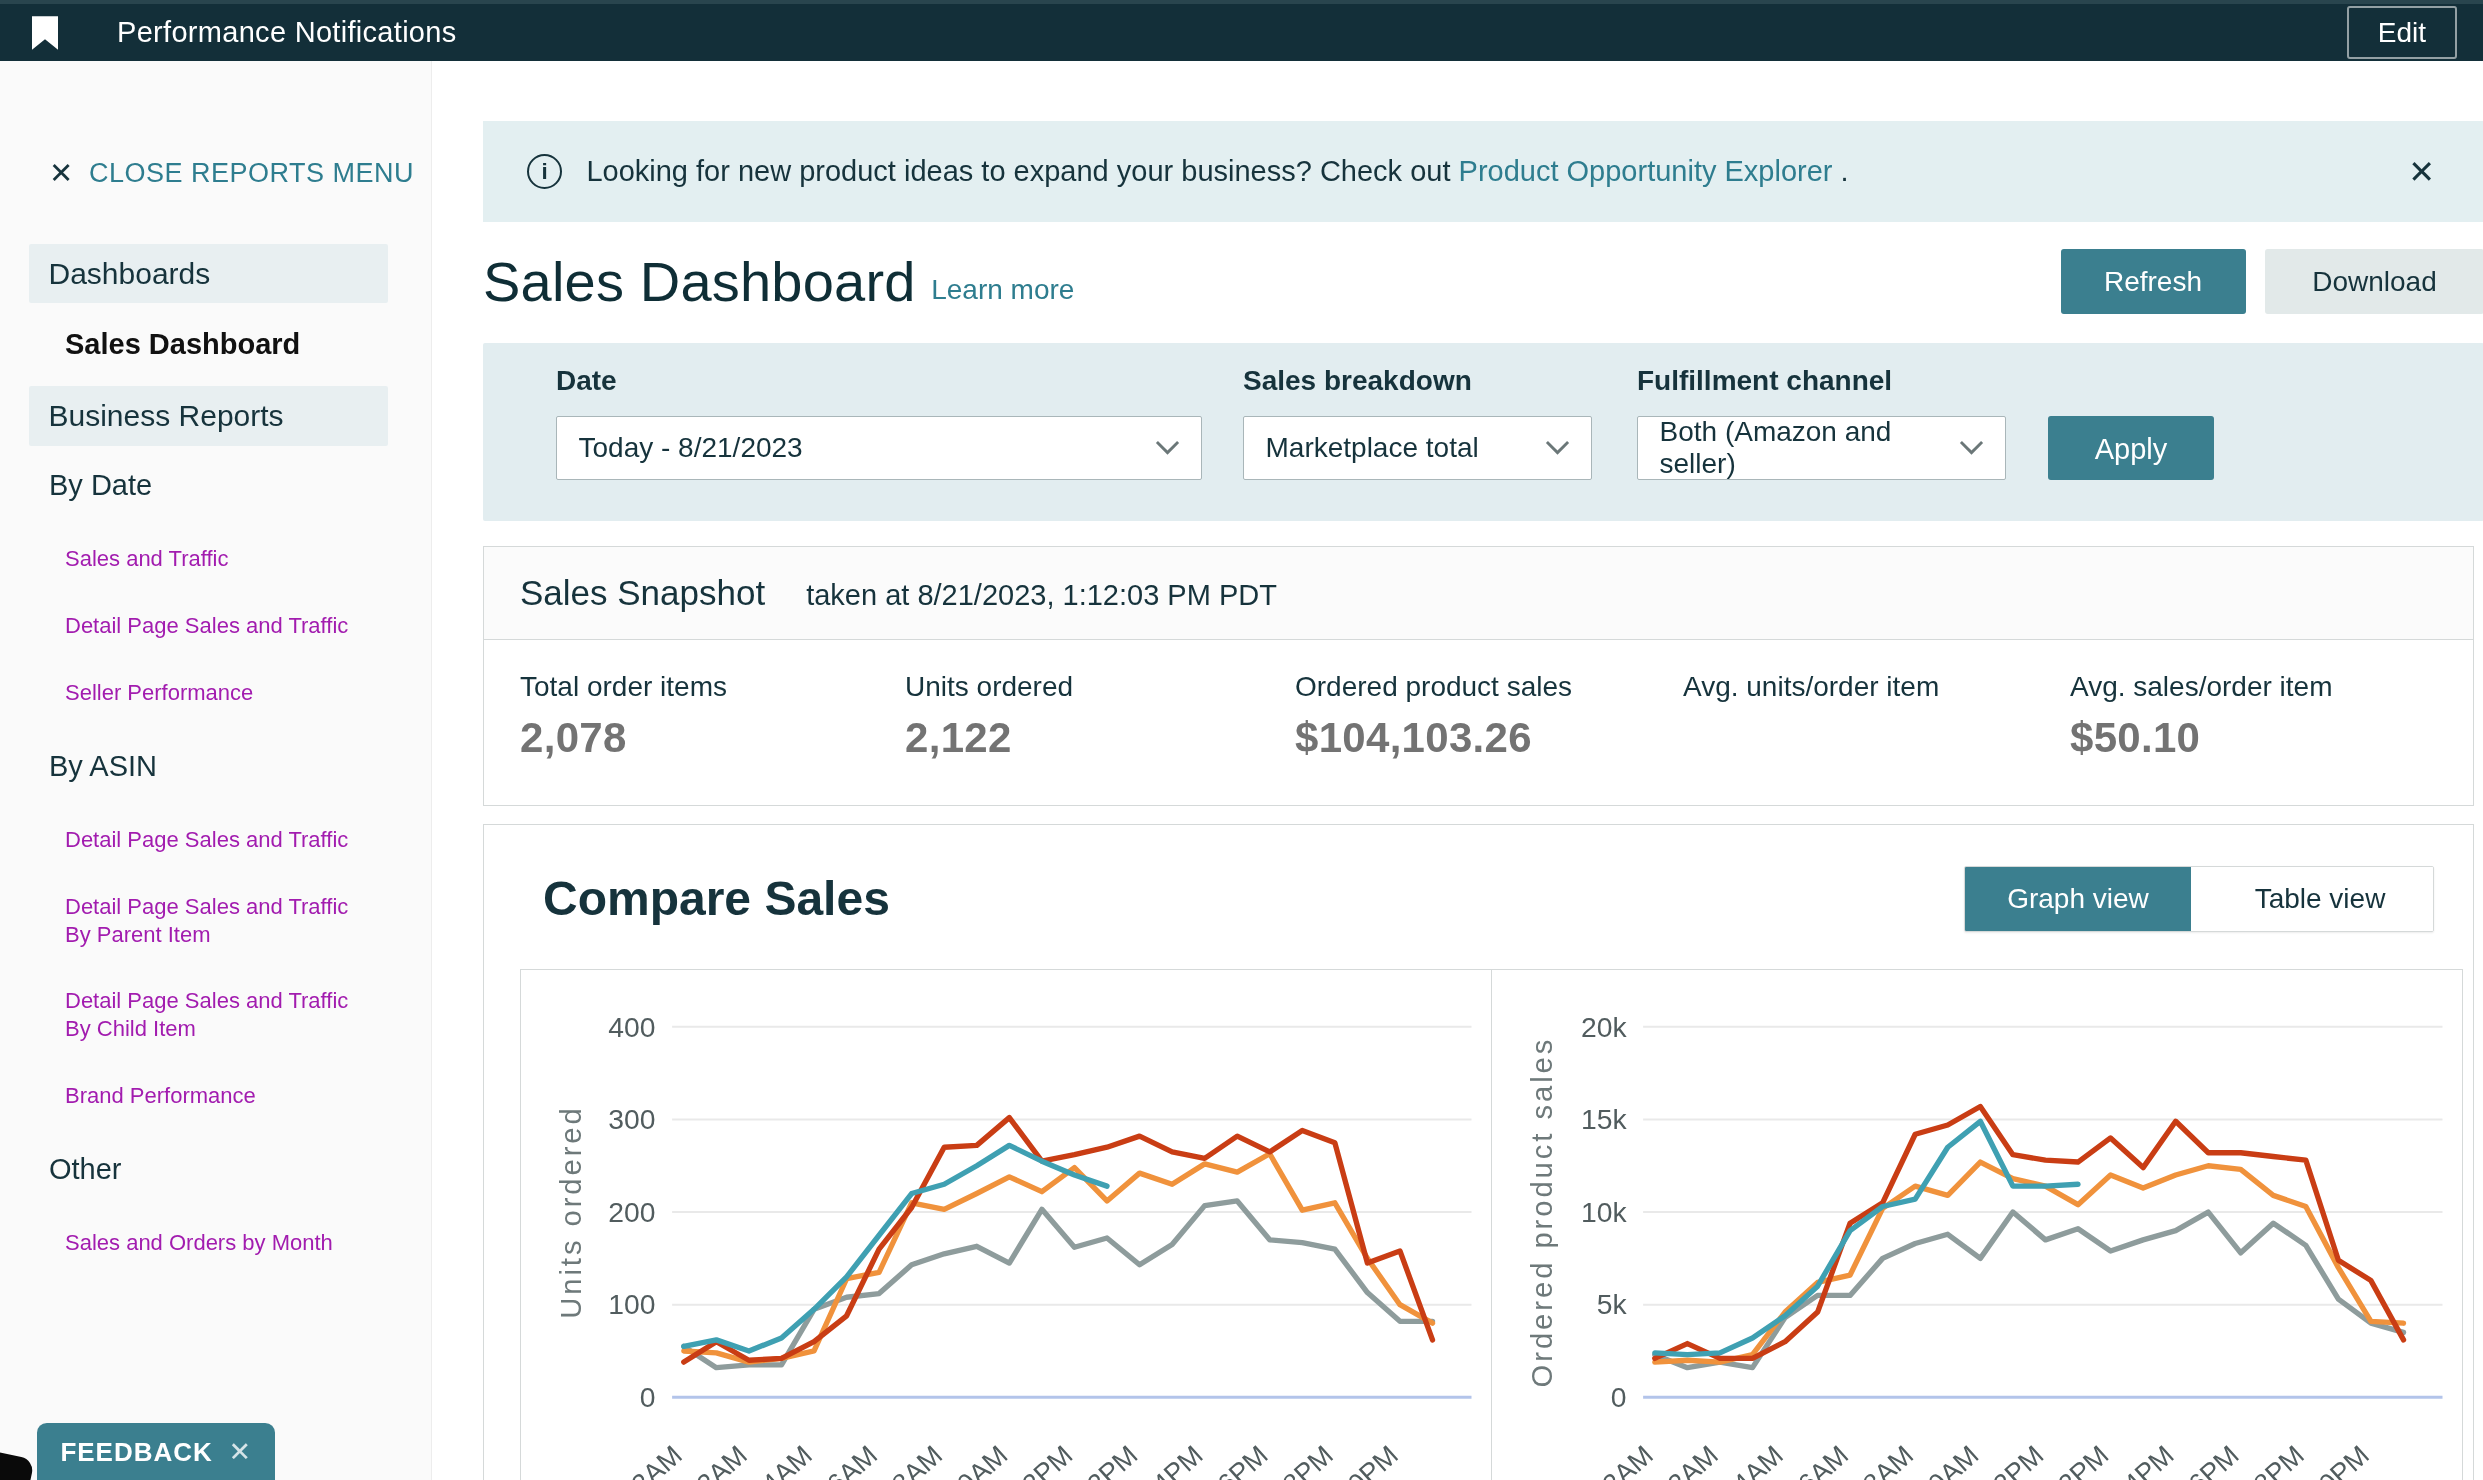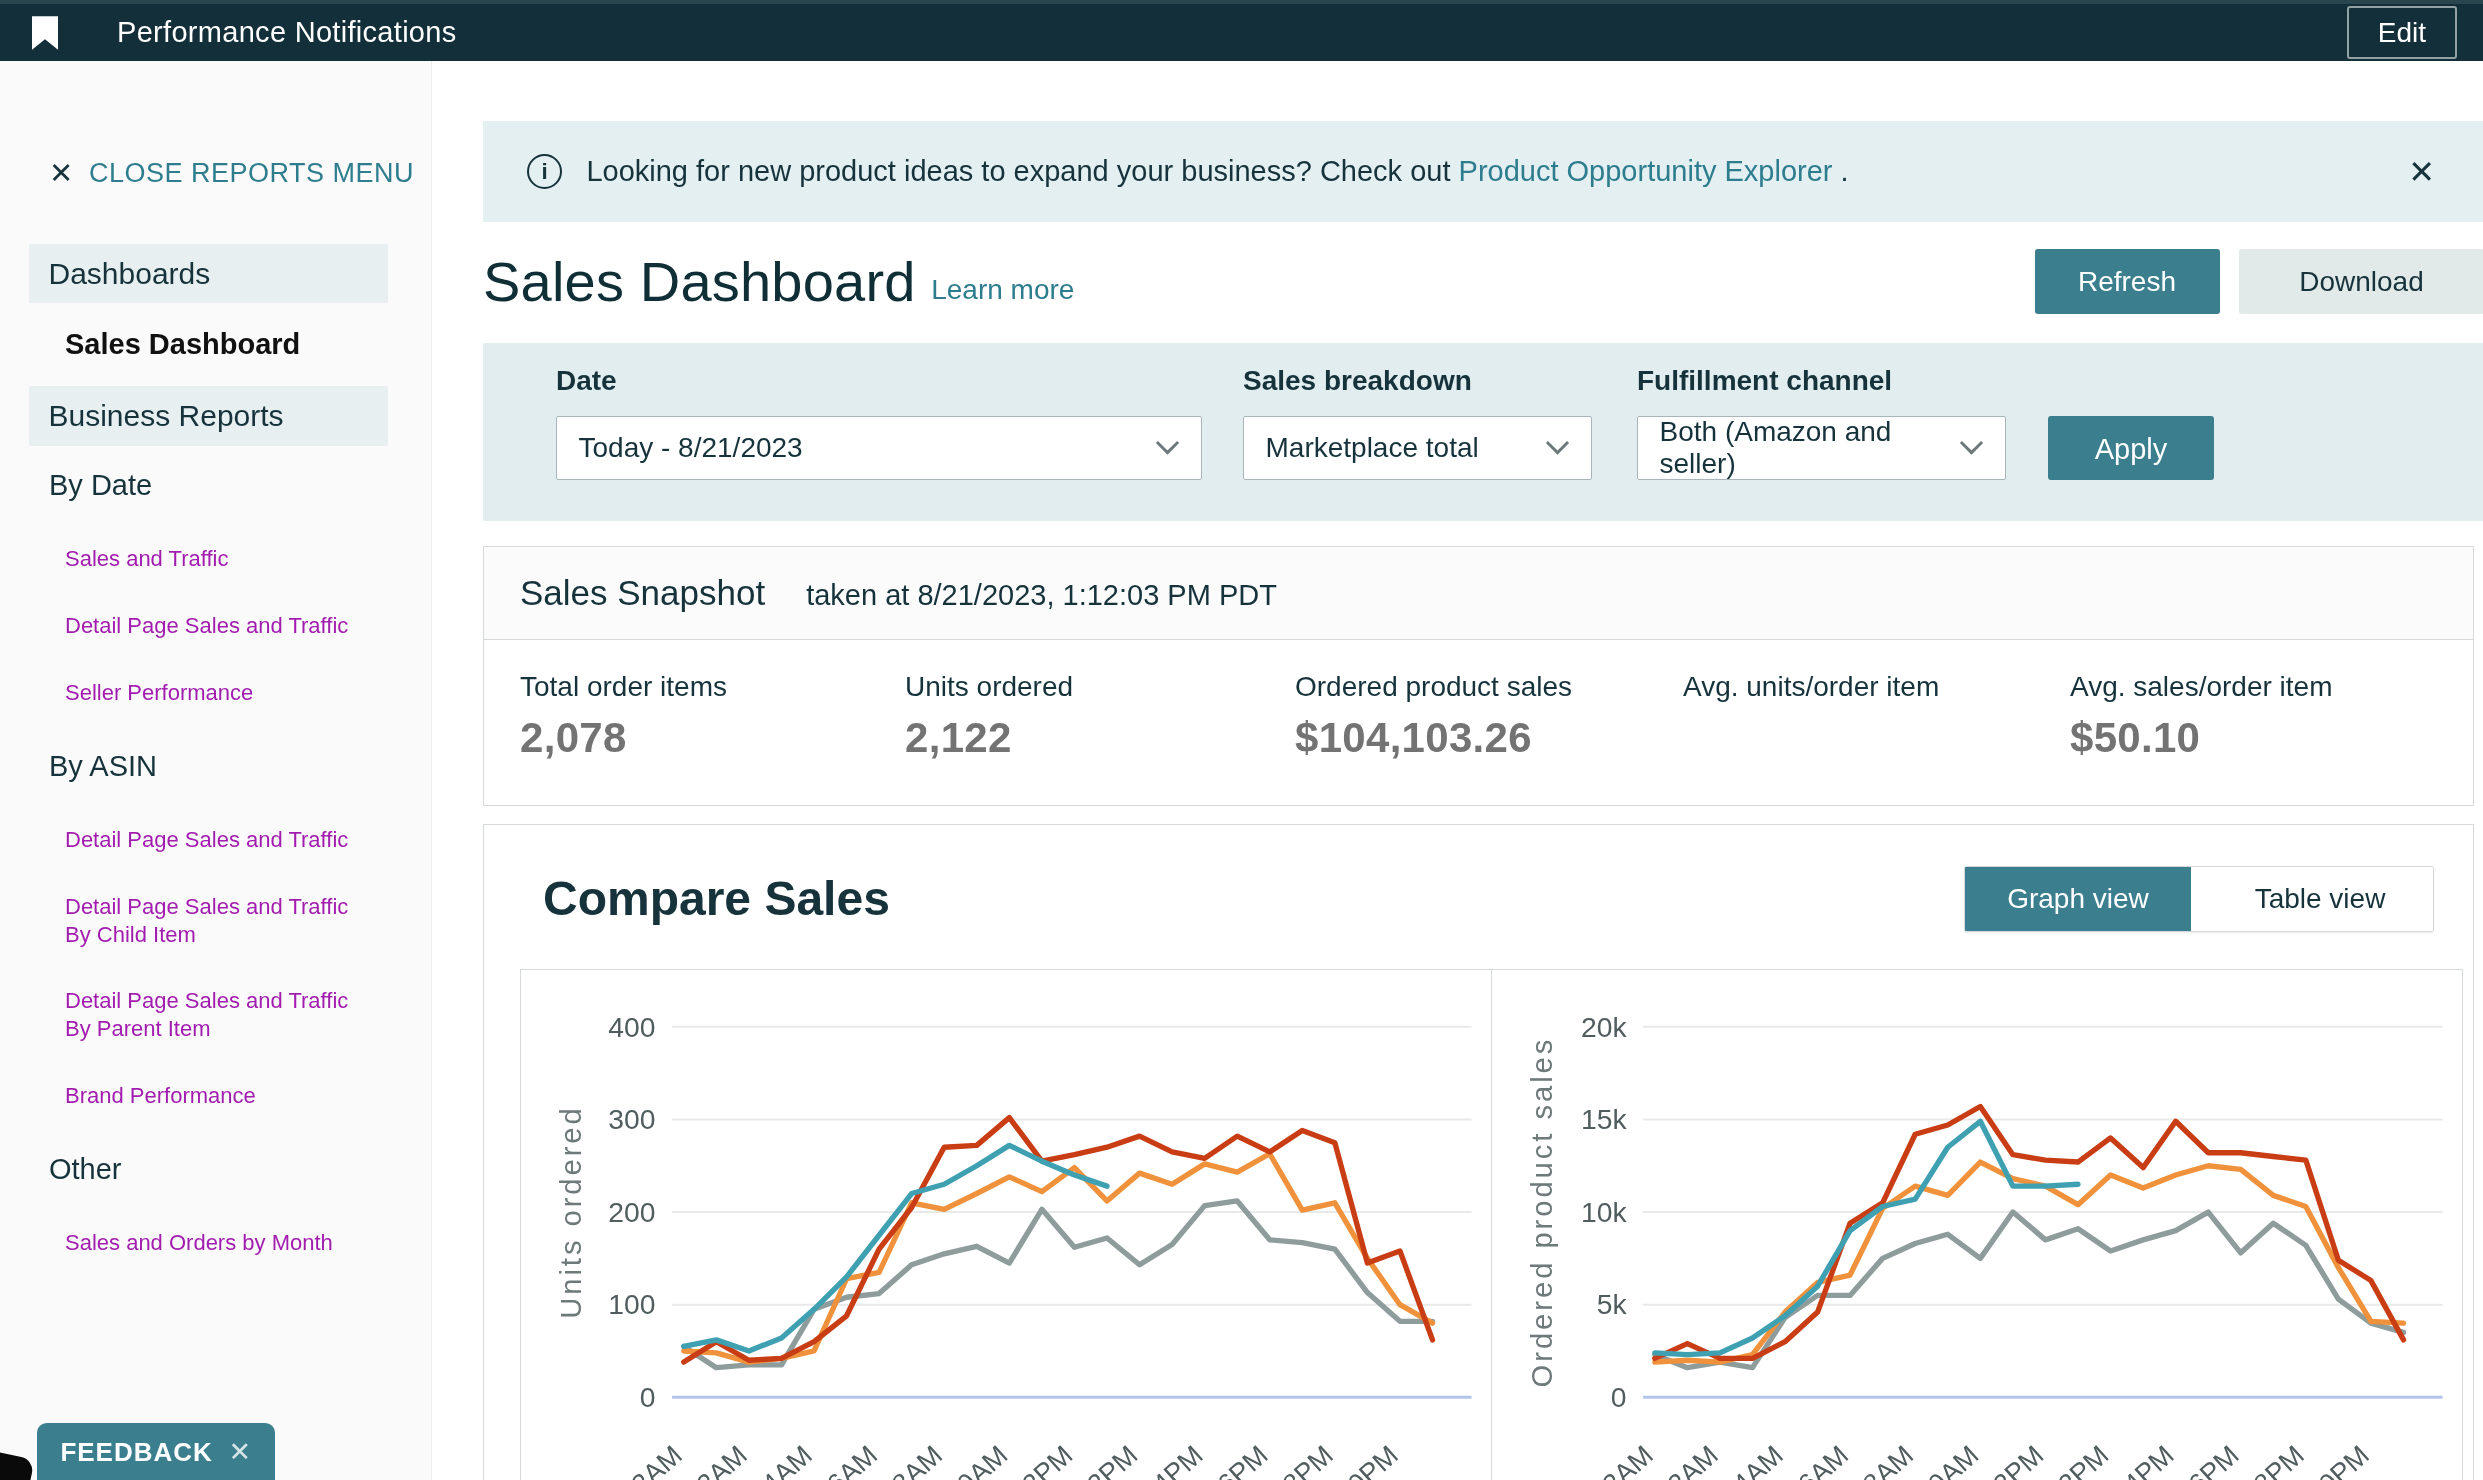--- a/index.html
+++ b/index.html
@@ -45,21 +45,21 @@
   .banner .btext { color:#16333c; font-size:29px; margin-left:24.4px; white-space:nowrap; }
   .banner a.blink { color:#2e7d8f; text-decoration:none; cursor:pointer; }
   .banner .bclose { margin-left:auto; margin-right:49px; color:#16333c; font-size:32px; cursor:pointer; }
 
   .title-row { margin:27px 0 0 51px; width:2001px; display:flex; align-items:center; }
   .page-title { color:#0f2e36; font-size:56px; font-weight:500; letter-spacing:0.2px; }
   .learn-more { color:#2e7d8f; font-size:28px; margin-left:15.6px; margin-top:17.6px; cursor:pointer; text-decoration:none; }
   .title-btns { margin-left:auto; display:flex; gap:19.5px; }
   .btn { font-family:inherit; font-size:28px; border-radius:2.9px; border:none; cursor:pointer; padding:16.6px 0; text-align:center; }
   .btn-teal { background:#3b7f8f; color:#fff; width:185px; }
-  .btn-gray { background:#e2e9e9; color:#16333c; width:245px; }
+  .btn-gray { background:#e2e9e9; color:#16333c; width:219px; }
 
   .filter-card { margin:29px 0 0 51px; width:2001px; height:178px; background:#e2edf0; border-radius:2px;
                  display:flex; align-items:flex-end; padding:0 0 41px 73px; }
   .fgroup { display:flex; flex-direction:column; }
   .flabel { color:#16333c; font-size:28px; font-weight:bold; margin-bottom:19.5px; }
   .fselect { background:#fff; border:1px solid #a9b6b9; border-radius:2px; height:64px; display:flex;
              align-items:center; padding:0 21.5px; color:#16333c; font-size:28px; cursor:pointer; }
   .fselect .chev { margin-left:auto; padding-left:19.5px; display:flex; }
   .w-date { width:646px; margin-right:41px; }
   .w-break { width:349px; margin-right:45px; }
@@ -113,22 +113,22 @@
     <nav class="side-list" id="sidebar-list">
         <div class="side-header">Dashboards</div>
         <div class="side-active">Sales Dashboard</div>
         <div class="side-header">Business Reports</div>
         <div class="side-sub">By Date</div>
         <div class="side-link">Sales and Traffic</div>
         <div class="side-link">Detail Page Sales and Traffic</div>
         <div class="side-link">Seller Performance</div>
         <div class="side-sub">By ASIN</div>
         <div class="side-link">Detail Page Sales and Traffic</div>
+        <div class="side-link">Detail Page Sales and Traffic By Parent Item</div>
         <div class="side-link">Detail Page Sales and Traffic By Child Item</div>
-        <div class="side-link">Detail Page Sales and Traffic By Parent Item</div>
         <div class="side-link">Brand Performance</div>
         <div class="side-sub">Other</div>
         <div class="side-link">Sales and Orders by Month</div>
       </nav>
     <div class="feedback">
       <span>FEEDBACK</span>
       <span class="fx">✕</span>
     </div>
     <div class="corner-blob"></div>
   </div>

